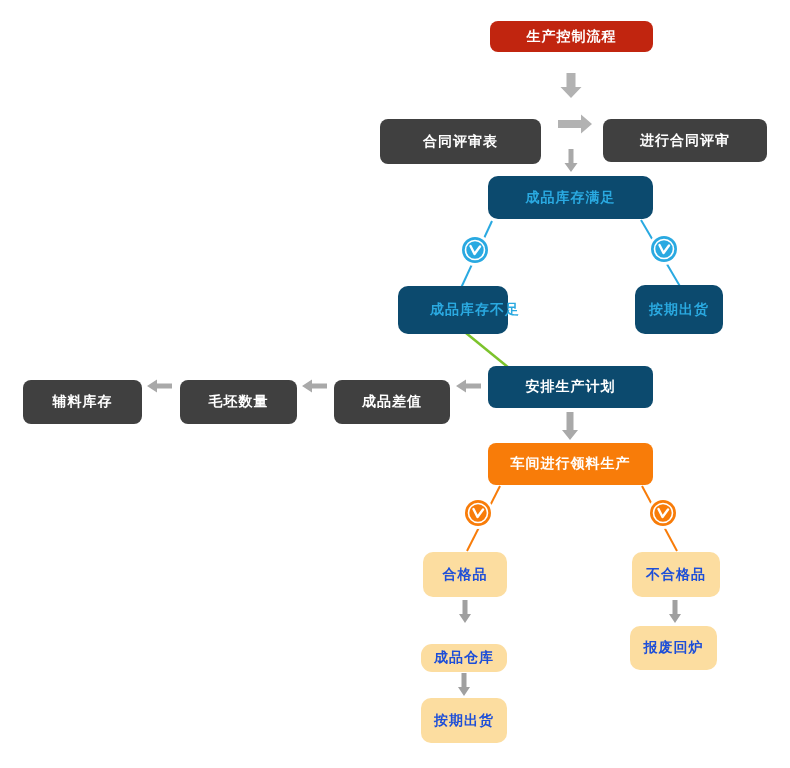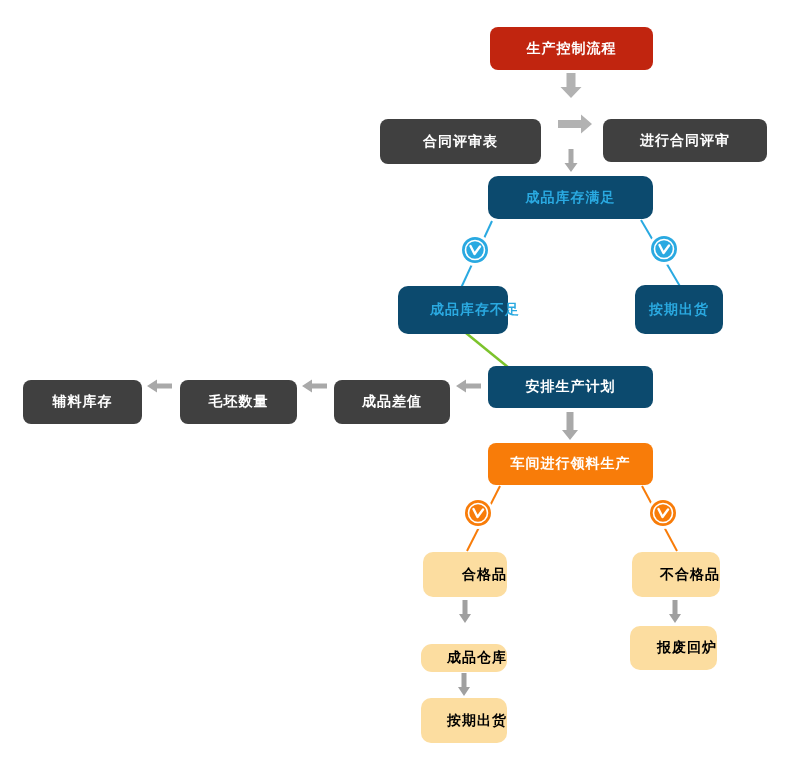--- a/index.html
+++ b/index.html
@@ -27,21 +27,21 @@
     letter-spacing: 1px;
     color: #ffffff;
     border-radius: 8px;
     white-space: nowrap;
   }
   .node-red    { background: #c1250f; }
   .node-blue   { background: #404040; margin-top: 16px; }
   .node-green  { background: #0c4a6e; }
   .node-orange { background: #f87c09; }
   .node-lightblue   { background: #0c4a6e; color: #2aa9e0; border-radius: 10px; }
-  .node-lightorange { background: #fcdda0; color: #000000; border-radius: 10px; justify-content: flex-end; }
+  .node-lightorange { background: #fcdda0; color: #1d4ed8; border-radius: 10px; }
 </style>
 </head>
 <body>
 
 <div class="canvas">
 
   <svg class="connectors" viewBox="0 0 790 768" xmlns="http://www.w3.org/2000/svg">
 
     <path fill="#b2b2b2" d="M 566.5,73 L 575.5,73 L 575.5,87 L 581.5,87 L 571,98 L 560.5,87 L 566.5,87 Z"></path>
 
@@ -95,21 +95,21 @@
       <path d="M 658.5,509 L 662.5,517 L 668,509.5" fill="none" stroke="#ffffff" stroke-width="2.4" stroke-linecap="round" stroke-linejoin="round"></path>
     </g>
 
     <path fill="#a0a0a0" d="M 462.5,600 L 467.5,600 L 467.5,614 L 471,614 L 465,623 L 459,614 L 462.5,614 Z"></path>
 
     <path fill="#a0a0a0" d="M 672.5,600 L 677.5,600 L 677.5,614 L 681,614 L 675,623 L 669,614 L 672.5,614 Z"></path>
 
     <path fill="#a0a0a0" d="M 461.5,673 L 466.5,673 L 466.5,687 L 470,687 L 464,696 L 458,687 L 461.5,687 Z"></path>
   </svg>
 
-  <div class="node node-red" style="left:490px; top:27px; width:163px; height:43px;">
+  <div class="node node-red" style="left:490px; top:21px; width:163px; height:31px;">
     <span>生产控制流程</span>
   </div>
 
   <div class="node node-blue" style="left:380px; top:103px; width:161px; height:45px;">
     <span>合同评审表</span>
   </div>
 
   <div class="node node-blue" style="left:603px; top:103px; width:164px; height:43px;">
     <span>进行合同评审</span>
   </div>

